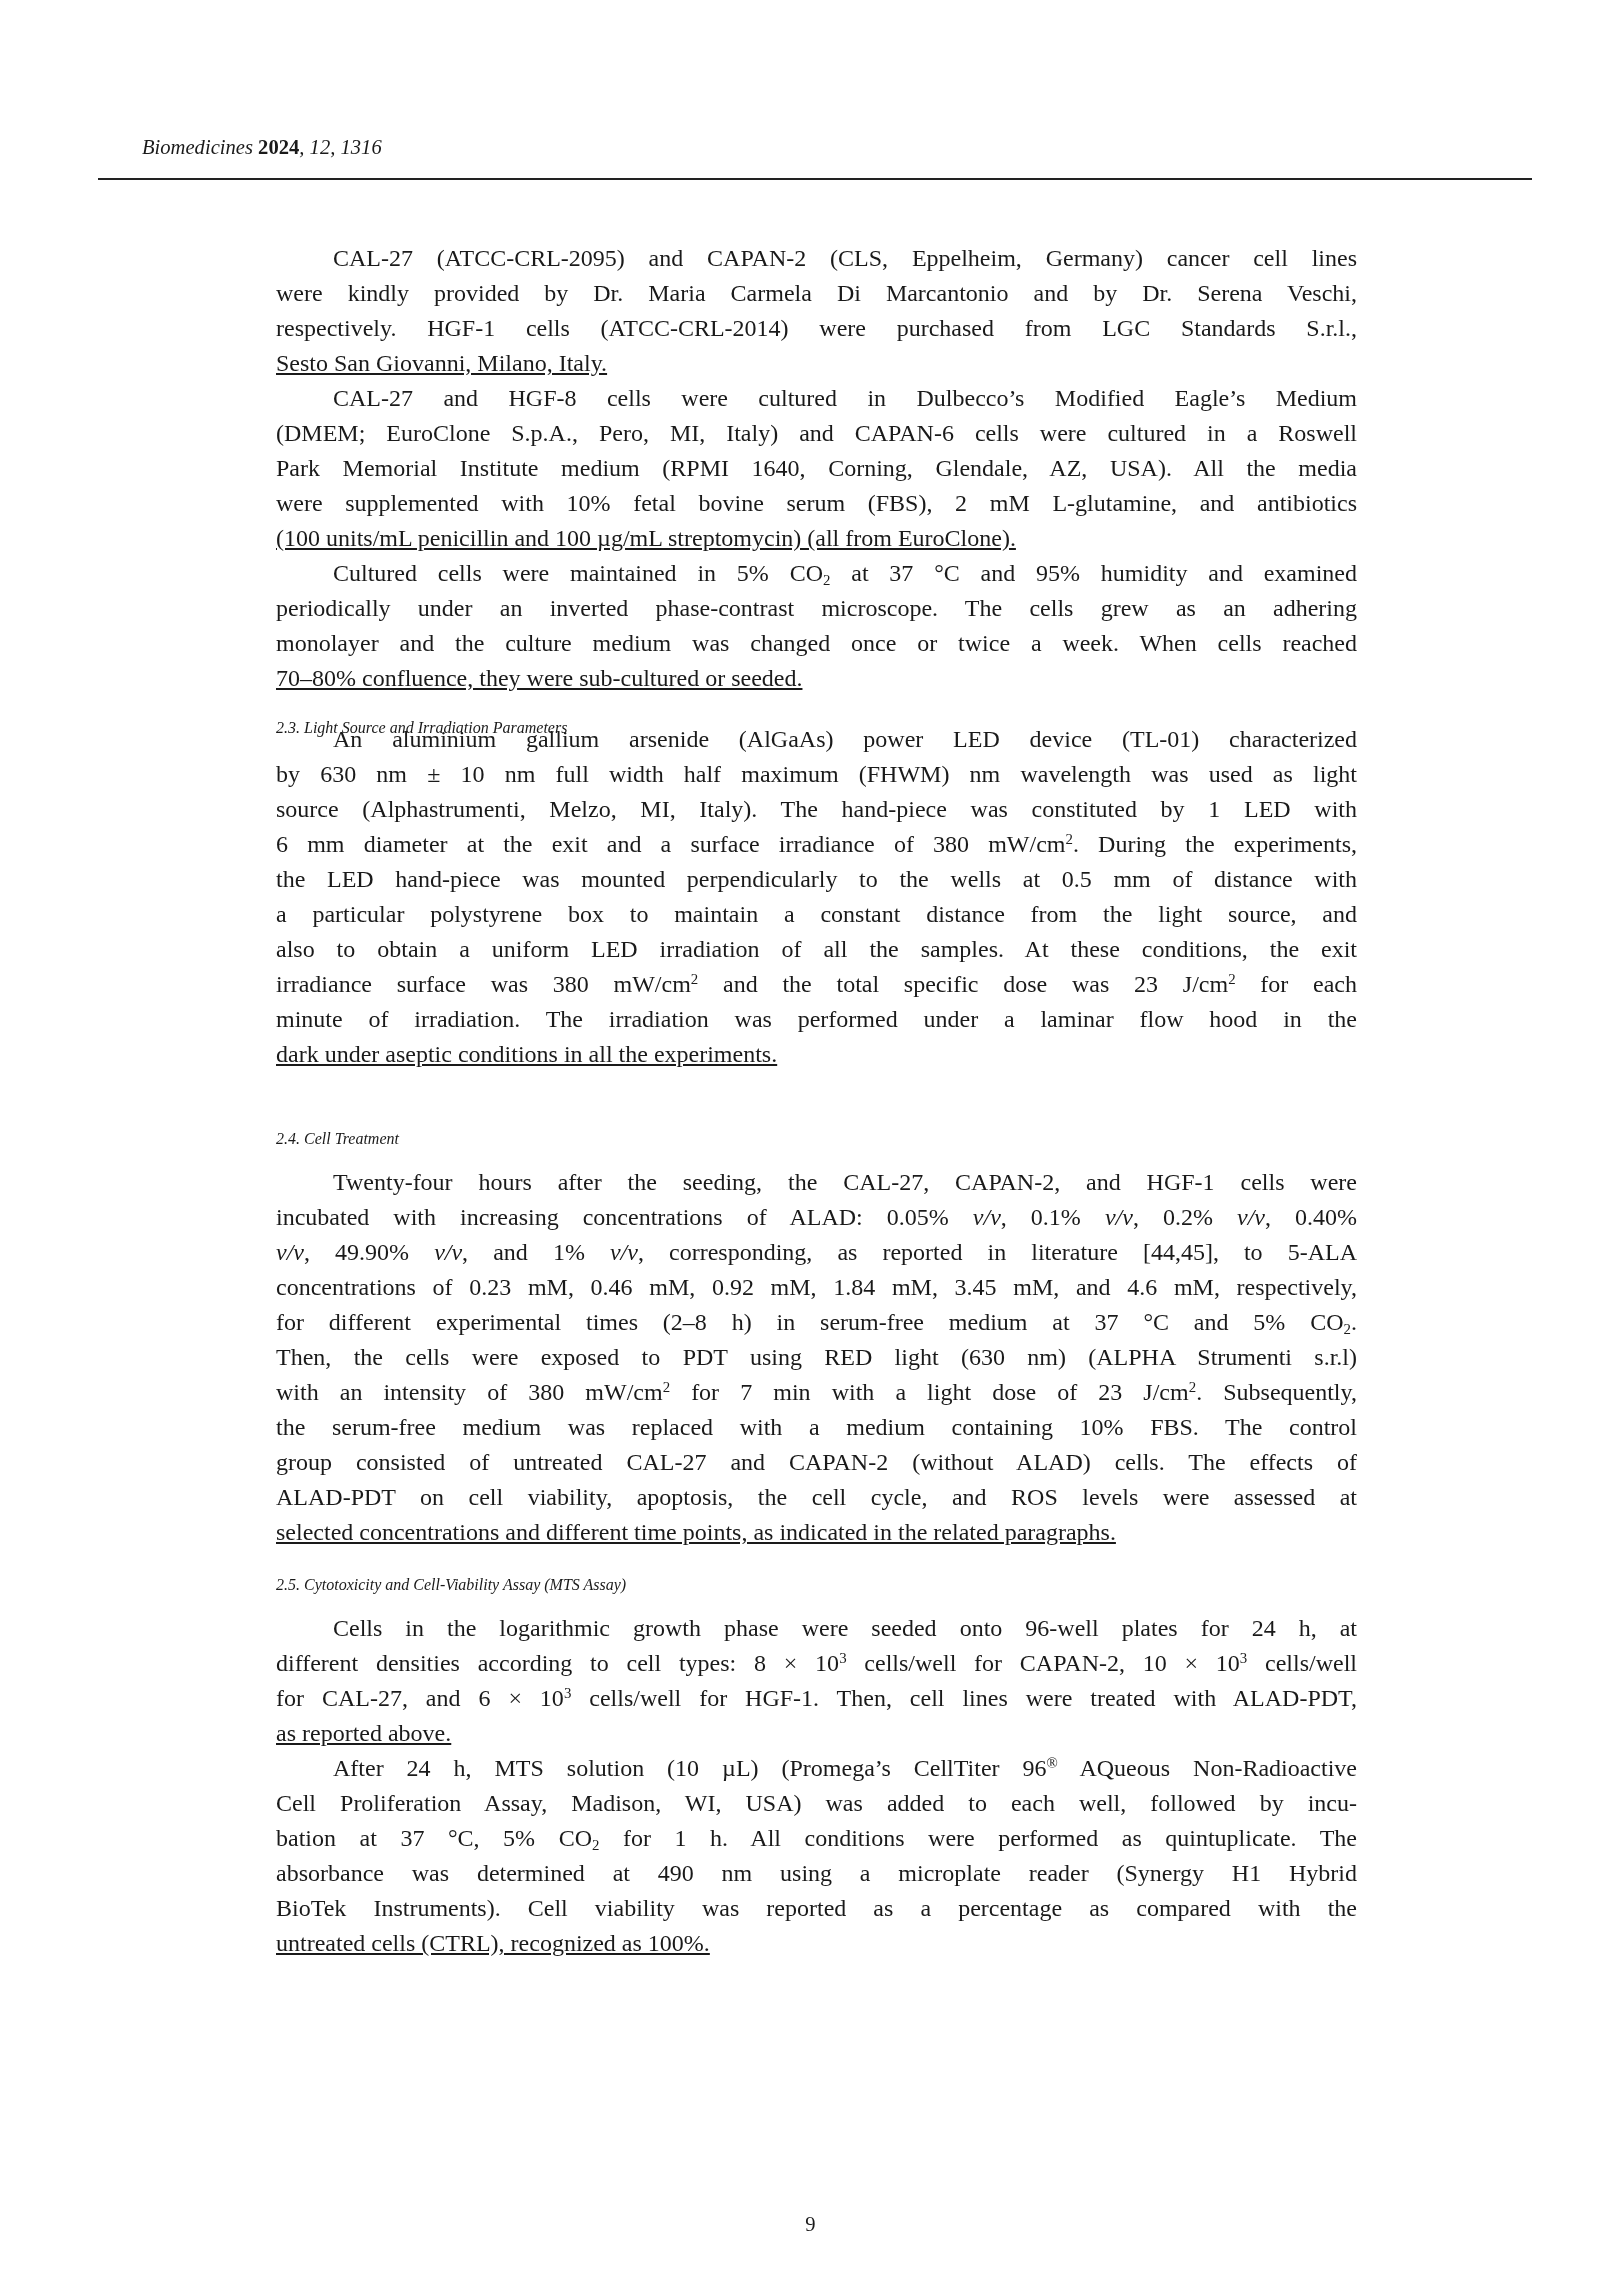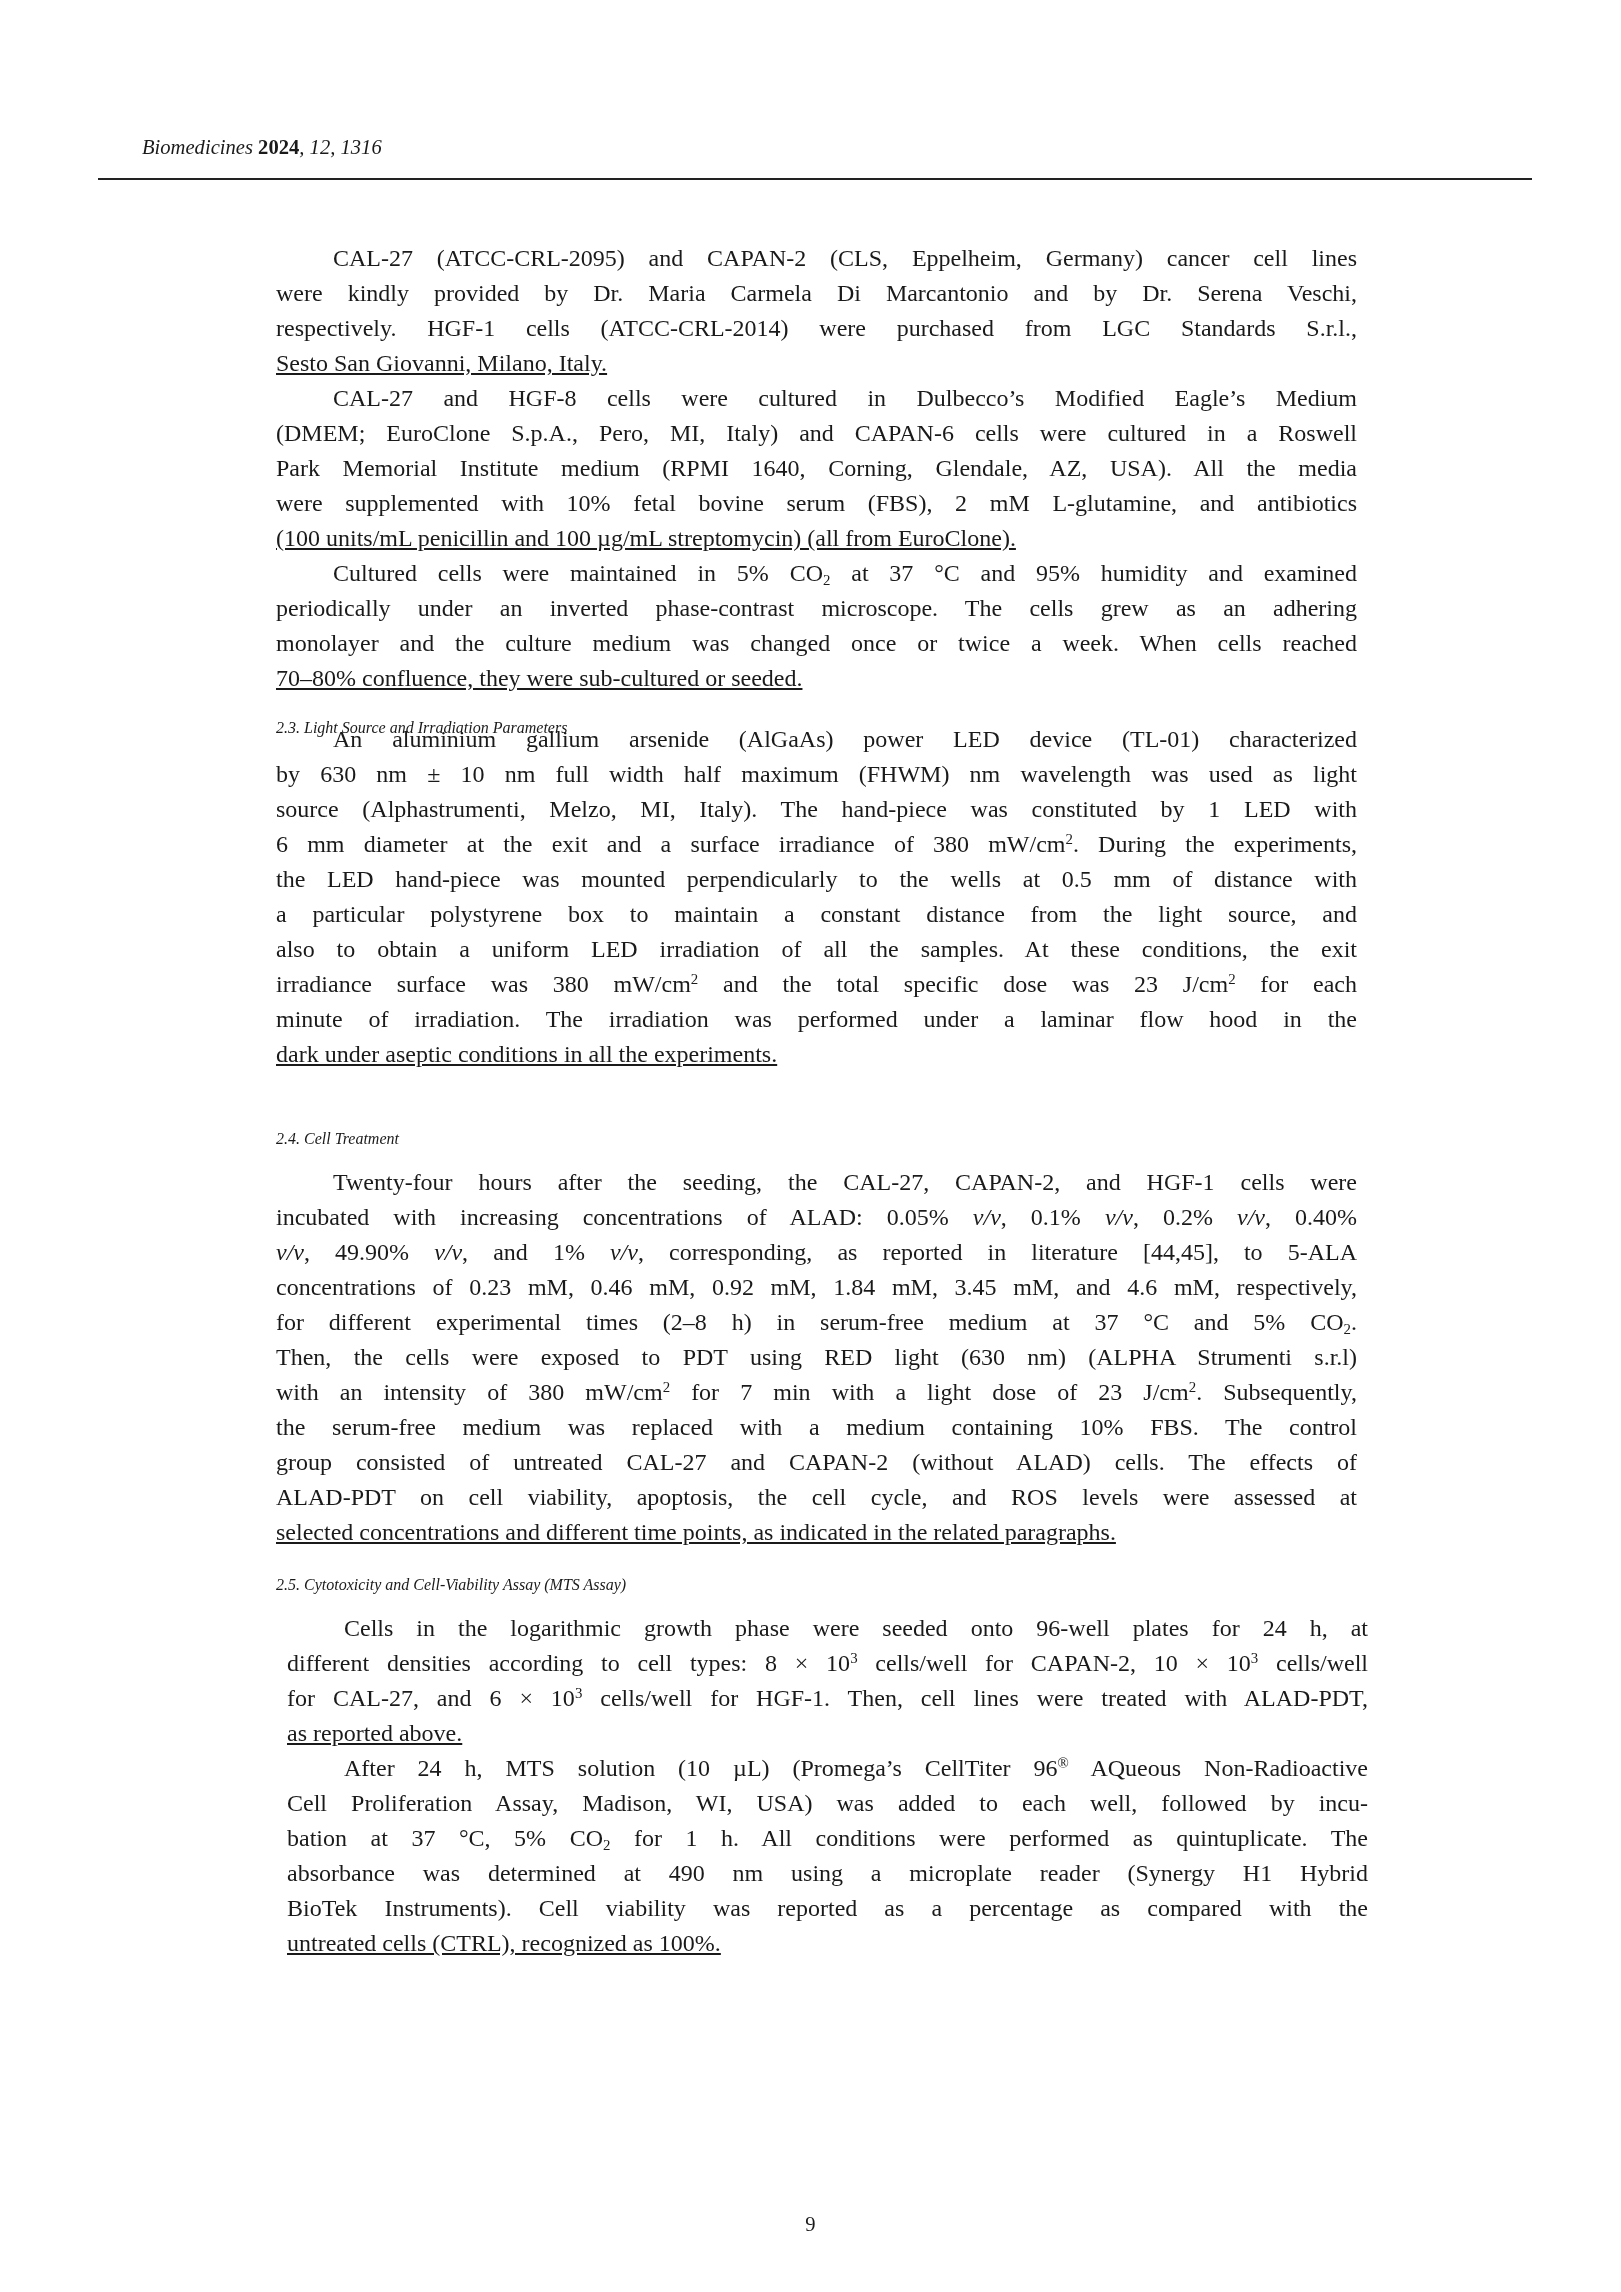--- a/index.html
+++ b/index.html
@@ -68,21 +68,21 @@
   <span class="line"><span>for different experimental times (2–8 h) in serum-free medium at 37 °C and 5% CO</span><sub>2</sub><span>.</span></span>
   <span class="line">Then, the cells were exposed to PDT using RED light (630 nm) (ALPHA Strumenti s.r.l)</span>
   <span class="line"><span>with an intensity of 380 mW/cm</span><sup>2</sup><span> for 7 min with a light dose of 23 J/cm</span><sup>2</sup><span>. Subsequently,</span></span>
   <span class="line">the serum-free medium was replaced with a medium containing 10% FBS. The control</span>
   <span class="line">group consisted of untreated CAL-27 and CAPAN-2 (without ALAD) cells. The effects of</span>
   <span class="line">ALAD-PDT on cell viability, apoptosis, the cell cycle, and ROS levels were assessed at</span>
   <span class="line last">selected concentrations and different time points, as indicated in the related paragraphs.</span>
 </div>
 
 <div class="section-heading" style="top:1570px;">2.5. Cytotoxicity and Cell-Viability Assay (MTS Assay)</div>
-<div class="body-text" style="top:1611px;margin-left:11px;">
+<div class="body-text" style="top:1611px;">
   <span class="line indent">Cells in the logarithmic growth phase were seeded onto 96-well plates for 24 h, at</span>
   <span class="line"><span>different densities according to cell types: 8 × 10</span><sup>3</sup><span> cells/well for CAPAN-2, 10 × 10</span><sup>3</sup><span> cells/well</span></span>
   <span class="line"><span>for CAL-27, and 6 × 10</span><sup>3</sup><span> cells/well for HGF-1. Then, cell lines were treated with ALAD-PDT,</span></span>
   <span class="line last">as reported above.</span>
   <span class="line indent"><span>After 24 h, MTS solution (10 µL) (Promega’s CellTiter 96</span><sup>®</sup><span> AQueous Non-Radioactive</span></span>
   <span class="line">Cell Proliferation Assay, Madison, WI, USA) was added to each well, followed by incu-</span>
   <span class="line"><span>bation at 37 °C, 5% CO</span><sub>2</sub><span> for 1 h. All conditions were performed as quintuplicate. The</span></span>
   <span class="line">absorbance was determined at 490 nm using a microplate reader (Synergy H1 Hybrid</span>
   <span class="line">BioTek Instruments). Cell viability was reported as a percentage as compared with the</span>
   <span class="line last">untreated cells (CTRL), recognized as 100%.</span>

